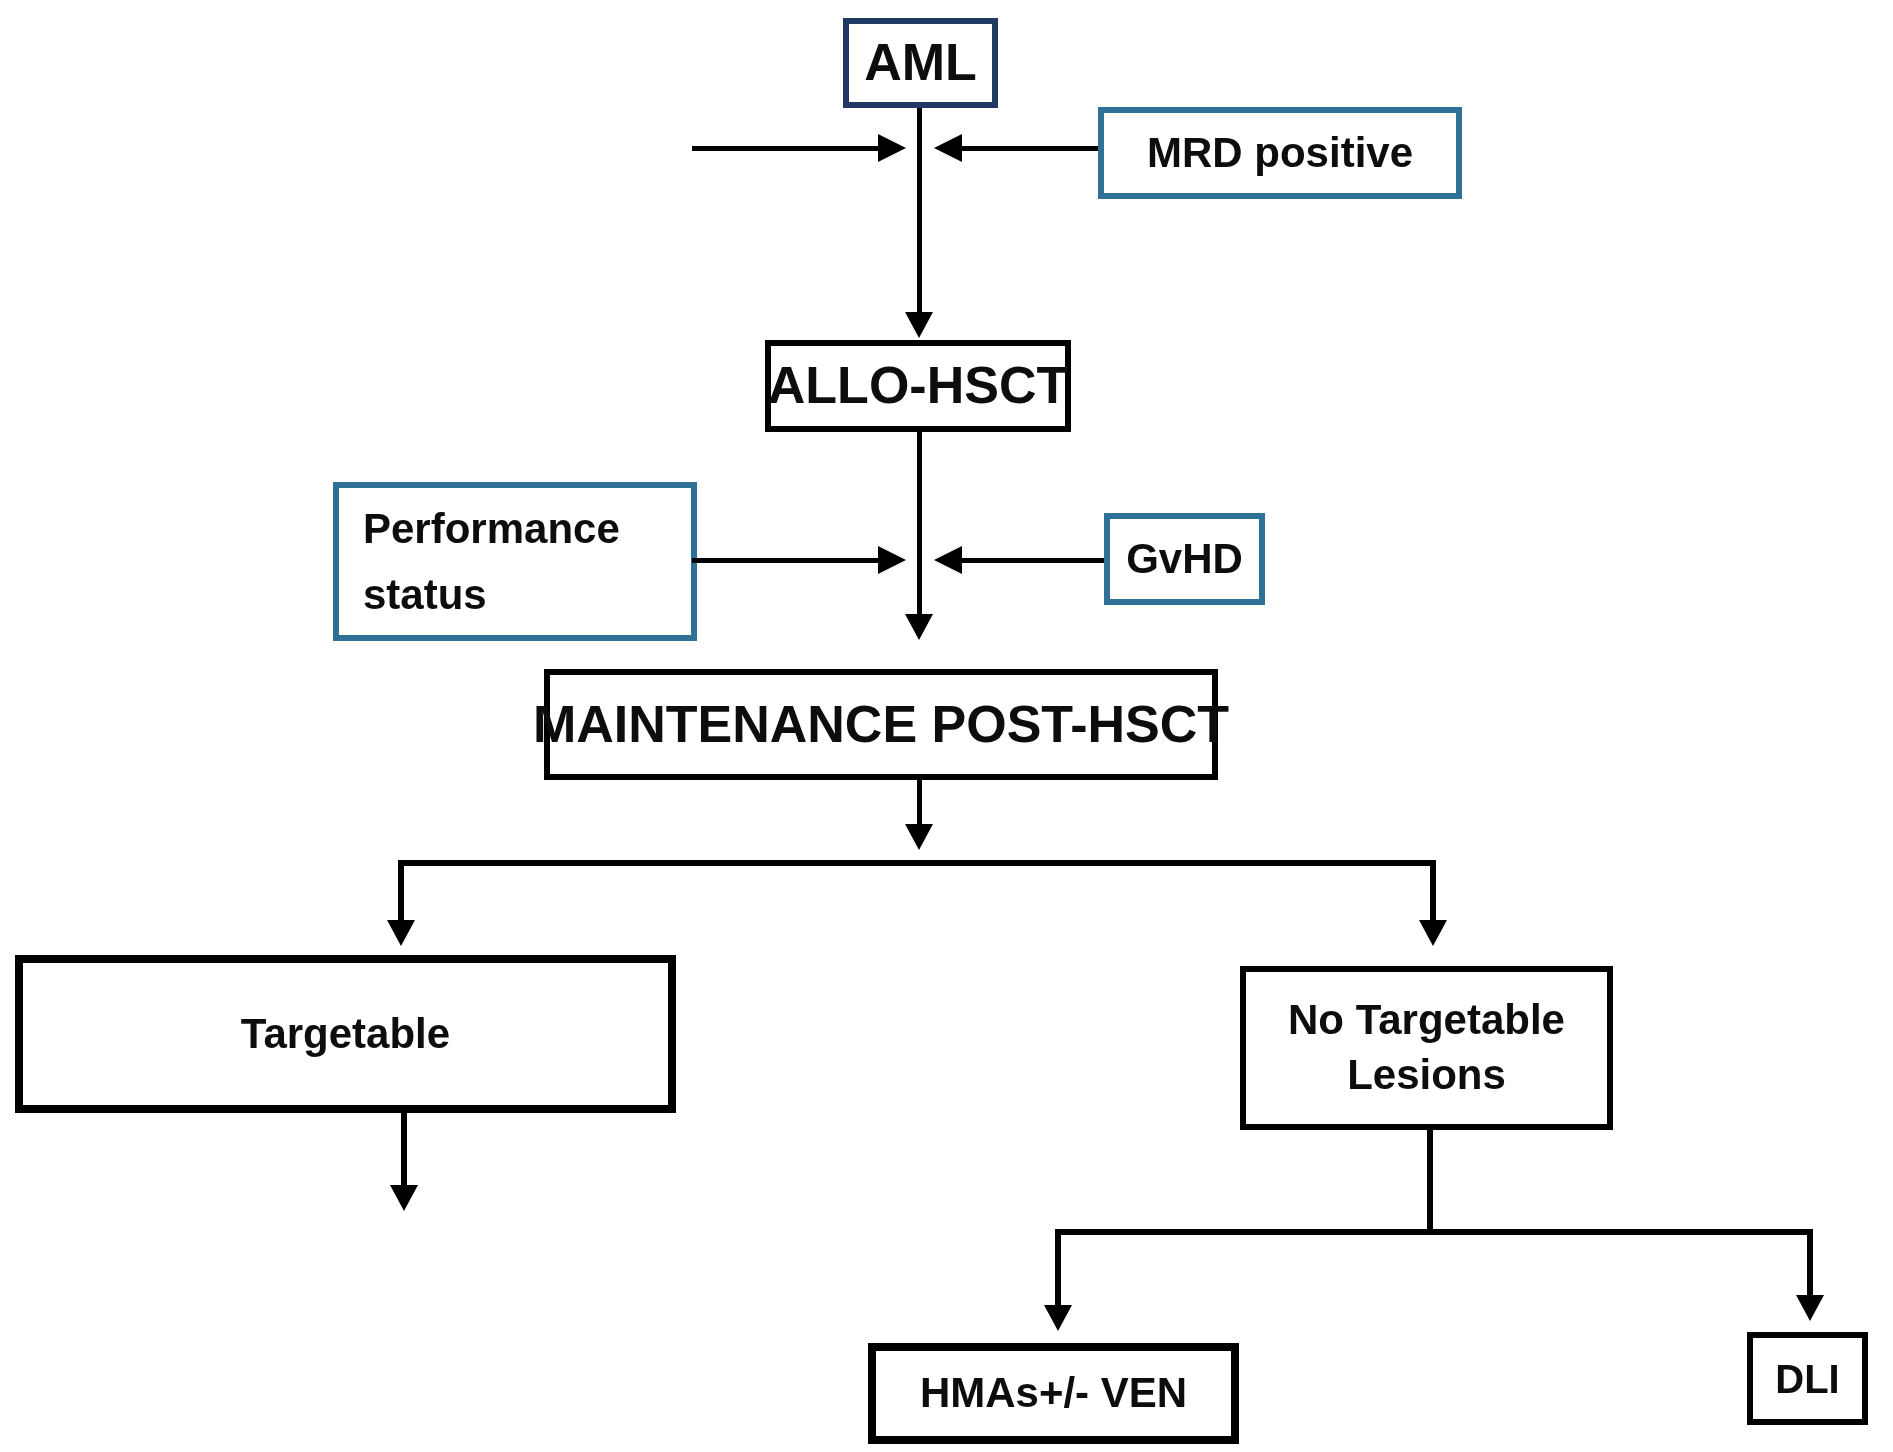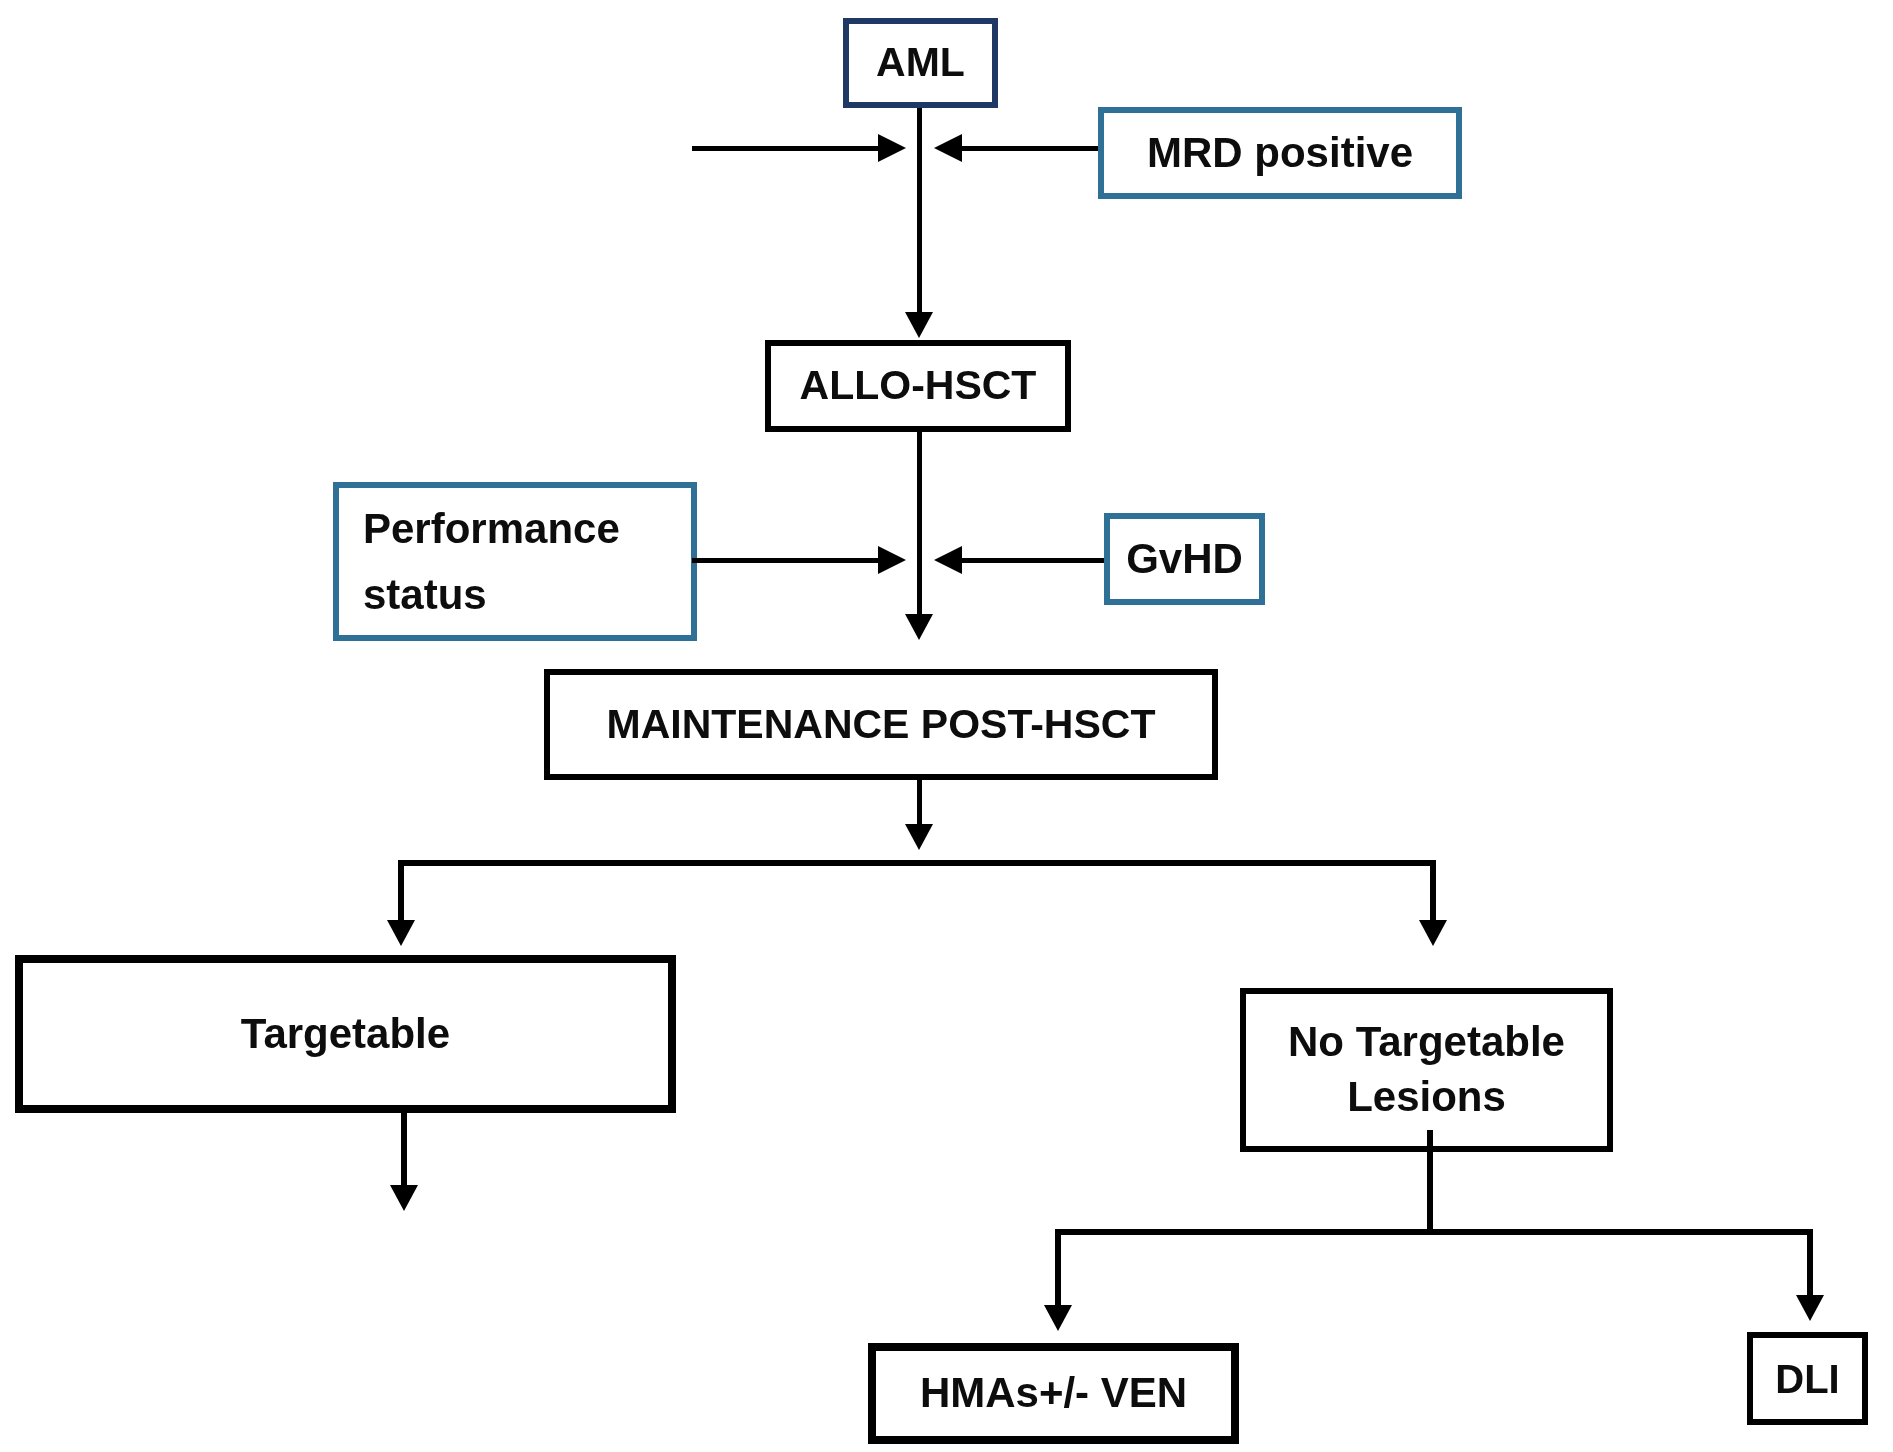--- a/index.html
+++ b/index.html
@@ -22,21 +22,21 @@
     align-items: center;
     justify-content: center;
     text-align: center;
     line-height: 1.3;
   }
   .node span { display: block; white-space: nowrap; }
   .border-black { border: 6px solid #000000; }
   .border-black-thick { border: 8px solid #000000; }
   .border-navy { border: 6px solid #1F3864; }
   .border-teal { border: 6px solid #2E7096; }
-  .fs44 { font-size: 41px; }
+  .fs44 { font-size: 52px; }
   .fs42 { font-size: 42px; }
   .fs40 { font-size: 40px; }
   .left-align { align-items: flex-start; text-align: left; padding-left: 24px; line-height: 1.55; }
   .vline, .hline { position: absolute; background: #000000; }
   .arr { position: absolute; width: 0; height: 0; }
   .arr-down  { border-left: 14px solid transparent; border-right: 14px solid transparent; border-top: 26px solid #000000; }
   .arr-right { border-top: 14px solid transparent; border-bottom: 14px solid transparent; border-left: 28px solid #000000; }
   .arr-left  { border-top: 14px solid transparent; border-bottom: 14px solid transparent; border-right: 28px solid #000000; }
 </style>
 </head>
@@ -67,21 +67,21 @@
   </div>
 
   <div class="node border-black fs44" style="left:544px; top:669px; width:674px; height:111px;">
     <span>MAINTENANCE POST-HSCT</span>
   </div>
 
   <div class="node border-black-thick fs42" style="left:15px; top:955px; width:661px; height:158px;">
     <span>Targetable</span>
   </div>
 
-  <div class="node border-black fs42" style="left:1240px; top:966px; width:373px; height:164px;margin-top:22px;">
+  <div class="node border-black fs42" style="left:1240px; top:966px; width:373px; height:164px;">
     <span>No Targetable</span>
     <span>Lesions</span>
   </div>
 
 
   <div class="node border-black-thick fs42" style="left:868px; top:1343px; width:371px; height:101px;">
     <span>HMAs+/- VEN</span>
   </div>
 
   <div class="node border-black fs40" style="left:1747px; top:1332px; width:121px; height:93px;">

